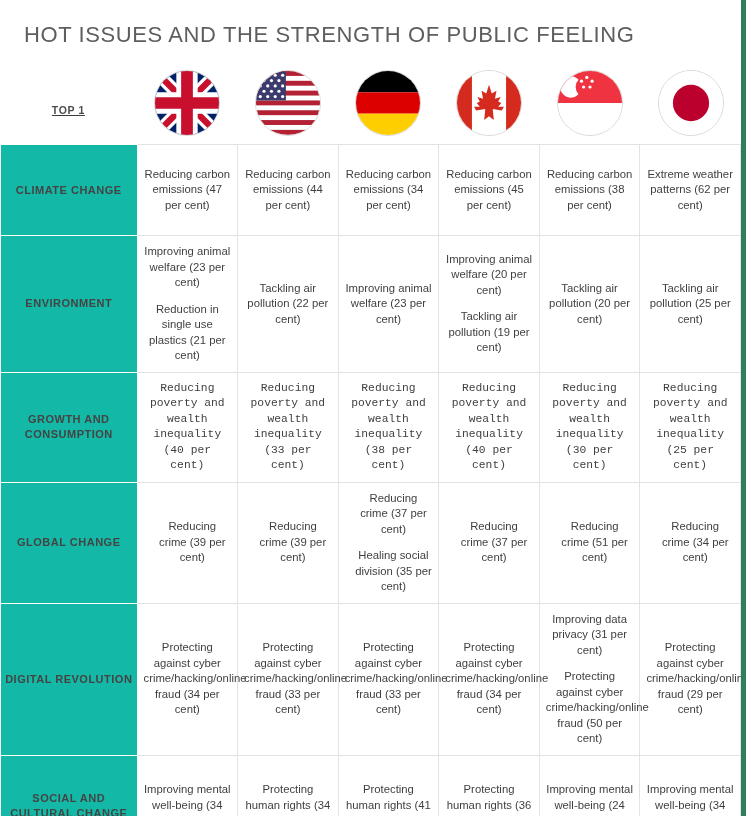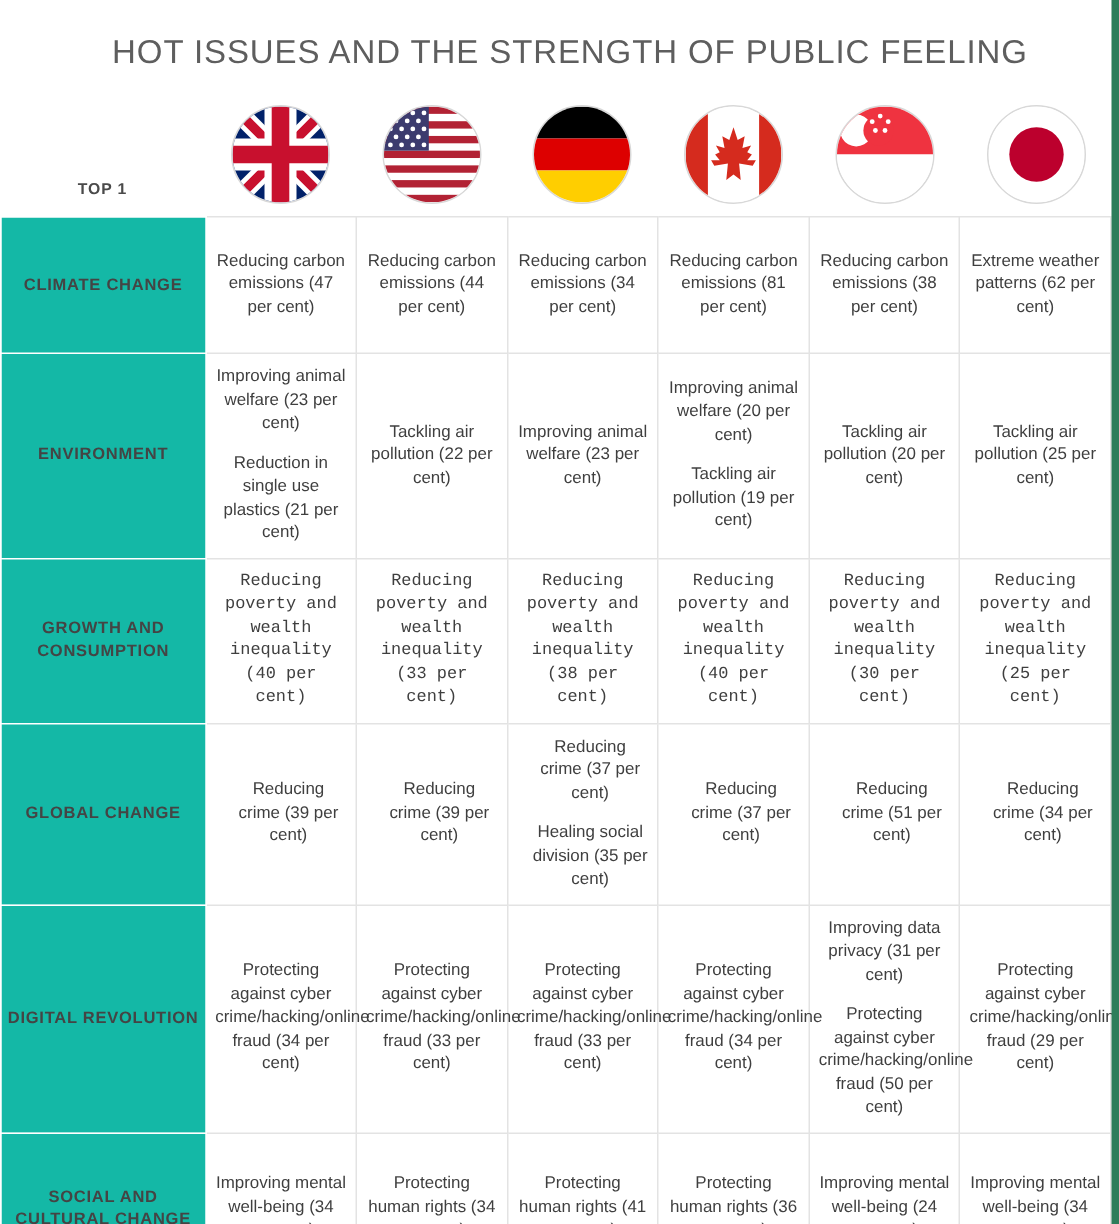--- a/index.html
+++ b/index.html
@@ -17,21 +17,20 @@
   }
   #right-strip {
     position: absolute;
     top: 0;
     right: 0;
     width: 5px;
     height: 816px;
     background: #2e7d5b;
   }
   .title {
-    text-align: center;
     font-size: 22px;
     letter-spacing: 0.6px;
     color: #5e5e5e;
     font-weight: 400;
     padding: 22px 10px 12px 24px;
     white-space: nowrap;
   }
   table.matrix {
     border-collapse: collapse;
     width: 741px;
@@ -44,21 +43,22 @@
     text-align: center;
     vertical-align: bottom;
     padding: 2px 0 8px 0;
     border: none;
     height: 74px;
   }
   td.toplabel {
     vertical-align: bottom;
     text-align: center;
     border: none;
-    padding-bottom: 10px;
+    padding-bottom: 26px;
+    text-decoration: underline;
   }
   .toplabel-text {
     font-size: 10.5px;
     font-weight: bold;
     color: #4a4a4a;
     letter-spacing: 0.6px;
   }
   .flag {
     width: 66px;
     height: 66px;
@@ -238,21 +238,21 @@
         <td class="cell">
           <div class="entry">Reducing carbon emissions (47 per cent)</div>
         </td>
         <td class="cell">
           <div class="entry">Reducing carbon emissions (44 per cent)</div>
         </td>
         <td class="cell">
           <div class="entry">Reducing carbon emissions (34 per cent)</div>
         </td>
         <td class="cell">
-          <div class="entry">Reducing carbon emissions (81 per cent)</div>
+          <div class="entry">Reducing carbon emissions (45 per cent)</div>
         </td>
         <td class="cell">
           <div class="entry">Reducing carbon emissions (38 per cent)</div>
         </td>
         <td class="cell">
           <div class="entry bold">Extreme weather patterns (62 per cent)</div>
         </td>
       </tr>
       <tr class="row-environment">
         <td class="rowlabel">ENVIRONMENT</td>

